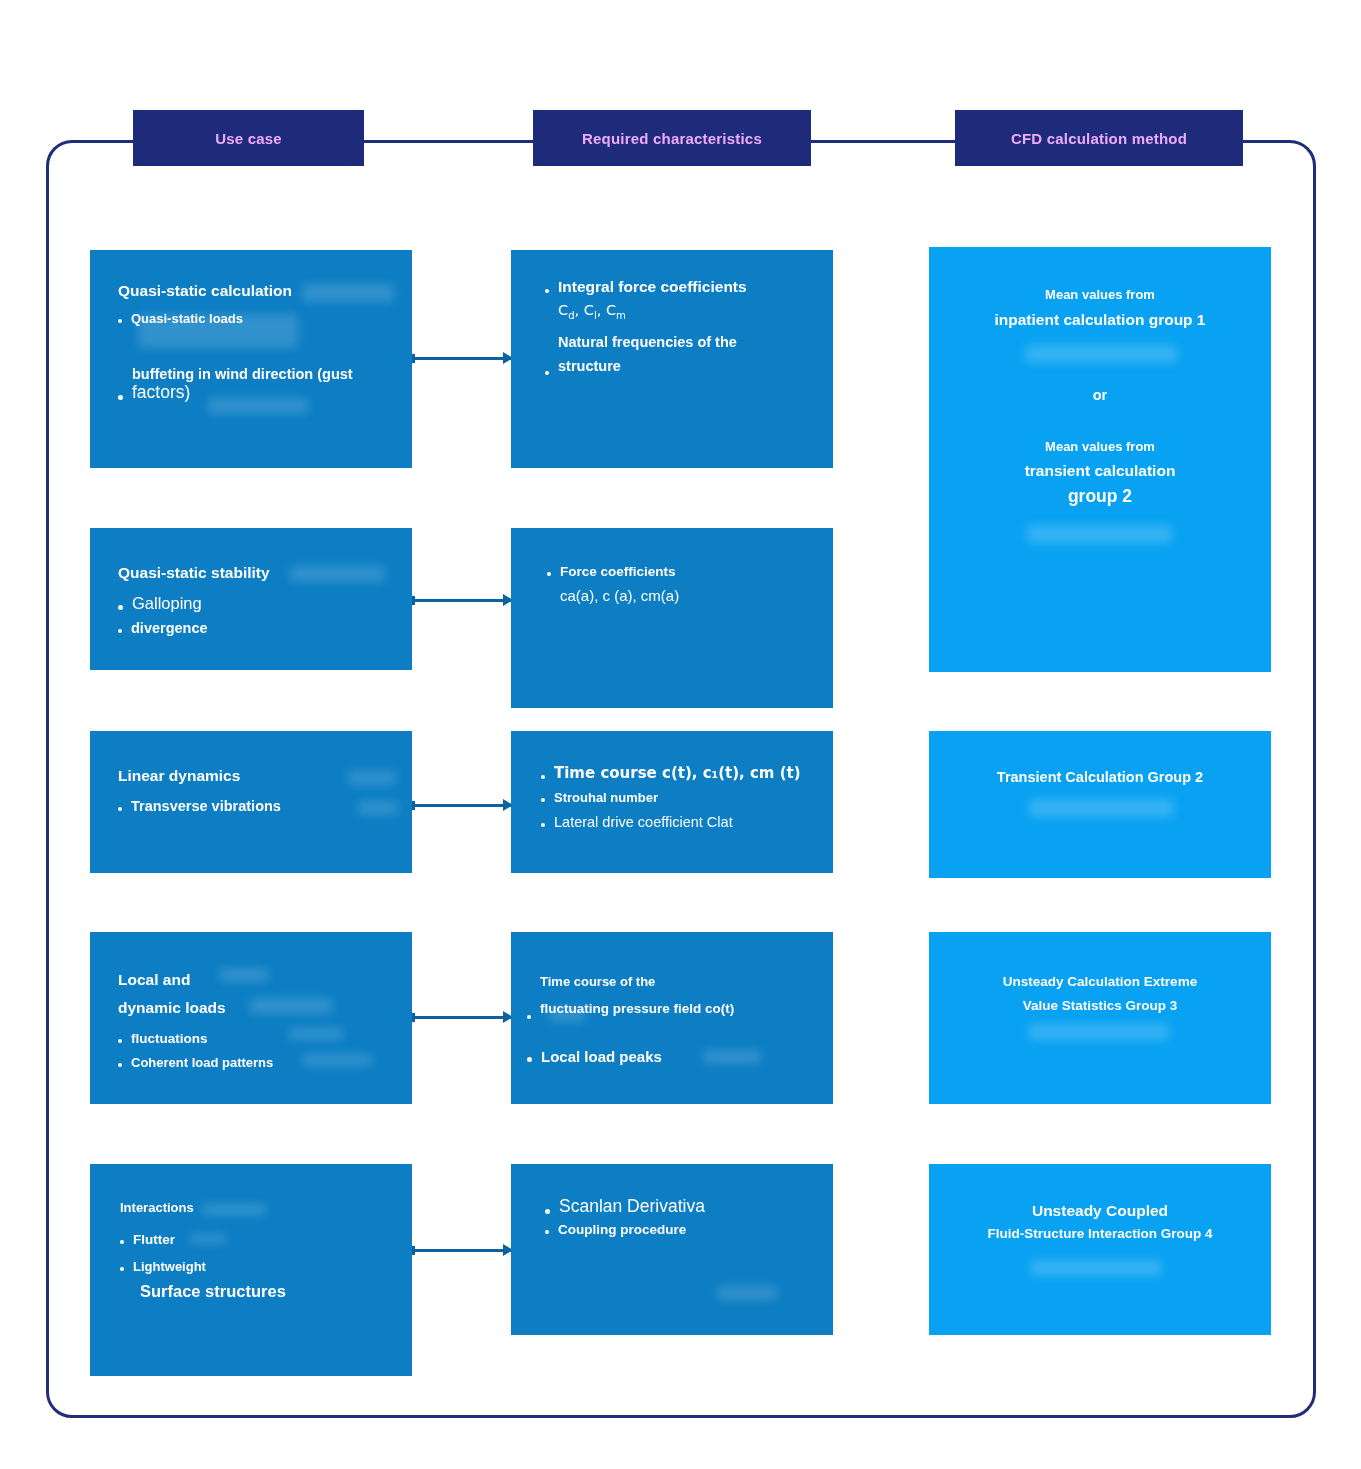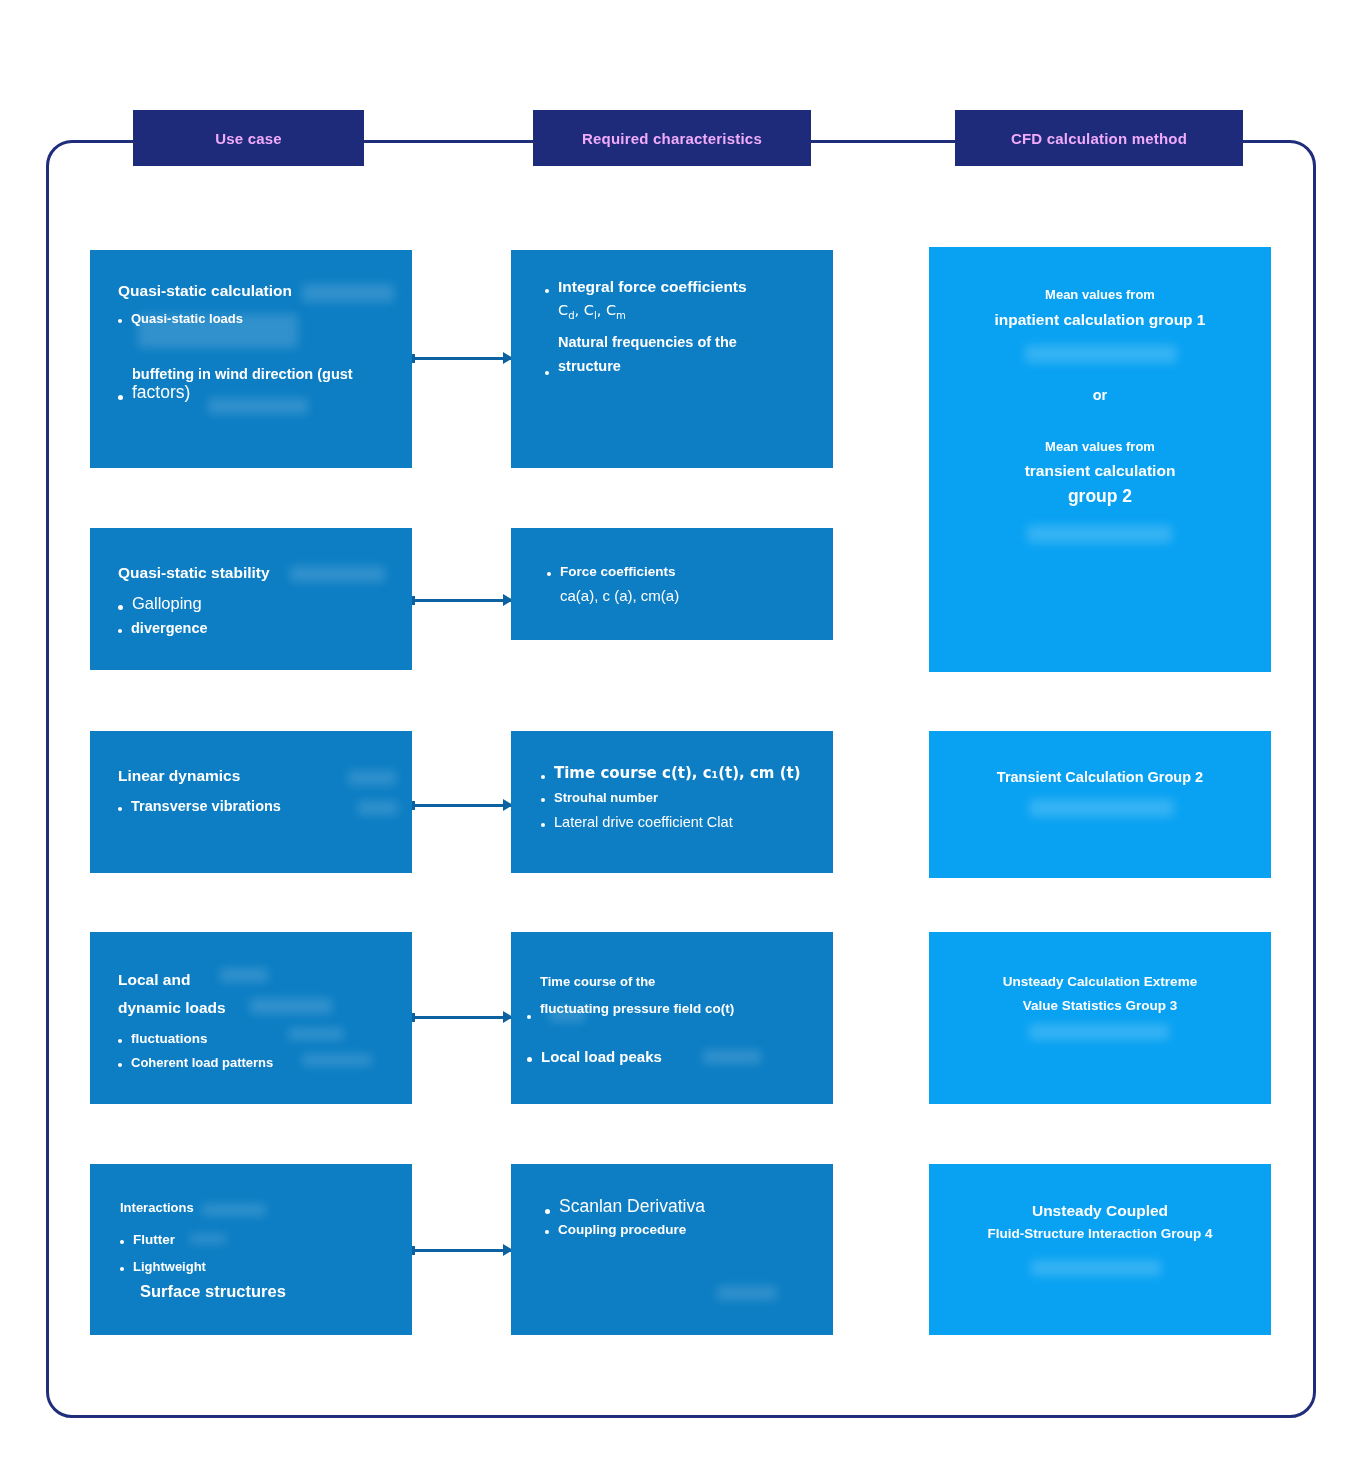--- a/index.html
+++ b/index.html
@@ -35,28 +35,28 @@
 
   
   .box { position:absolute; z-index:2; }
   .blue  { background:#0d7ec4; }
   .lblue { background:#09a2f2; }
 
   #b1l { left:90px;  top:250px;  width:322px; height:218px; padding:32px 20px 0 28px; }
   #b1m { left:511px; top:250px;  width:322px; height:218px; padding:28px 14px 0 34px; }
   #b1r { left:929px; top:247px;  width:342px; height:425px; padding:40px 14px 0;  text-align:center; }
   #b2l { left:90px;  top:528px;  width:322px; height:142px; padding:36px 20px 0 28px; }
-  #b2m { left:511px; top:528px;  width:322px; height:112px; padding:36px 10px 0 36px; }
+  #b2m { left:511px; top:528px;  width:322px; height:180px; padding:36px 10px 0 36px; }
   #b3l { left:90px;  top:731px;  width:322px; height:142px; padding:36px 20px 0 28px; }
   #b3m { left:511px; top:731px;  width:322px; height:142px; padding:33px 10px 0 30px; }
   #b3r { left:929px; top:731px;  width:342px; height:147px; padding:38px 14px 16px;  text-align:center; }
   #b4l { left:90px;  top:932px;  width:322px; height:172px; padding:34px 20px 0 28px; }
   #b4m { left:511px; top:932px;  width:322px; height:172px; padding:36px 10px 0 16px; }
   #b4r { left:929px; top:932px;  width:342px; height:172px; padding:38px 20px 0;  text-align:center; }
-  #b5l { left:90px;  top:1164px; width:322px; height:171px; padding:36px 20px 0 30px; }
+  #b5l { left:90px;  top:1164px; width:322px; height:212px; padding:36px 20px 0 30px; }
   #b5m { left:511px; top:1164px; width:322px; height:171px; padding:32px 10px 0 34px; }
   #b5r { left:929px; top:1164px; width:342px; height:171px; padding:38px 16px 0; text-align:center; }
 
   
   .title15 { font-size:15.5px; font-weight:700; }
   .title15l{ font-size:15.5px; font-weight:600; }
   .b       { font-weight:700; }
   .fz12    { font-size:13px; }
   .fz13    { font-size:13.5px; }
   .fz14    { font-size:14.5px; }

